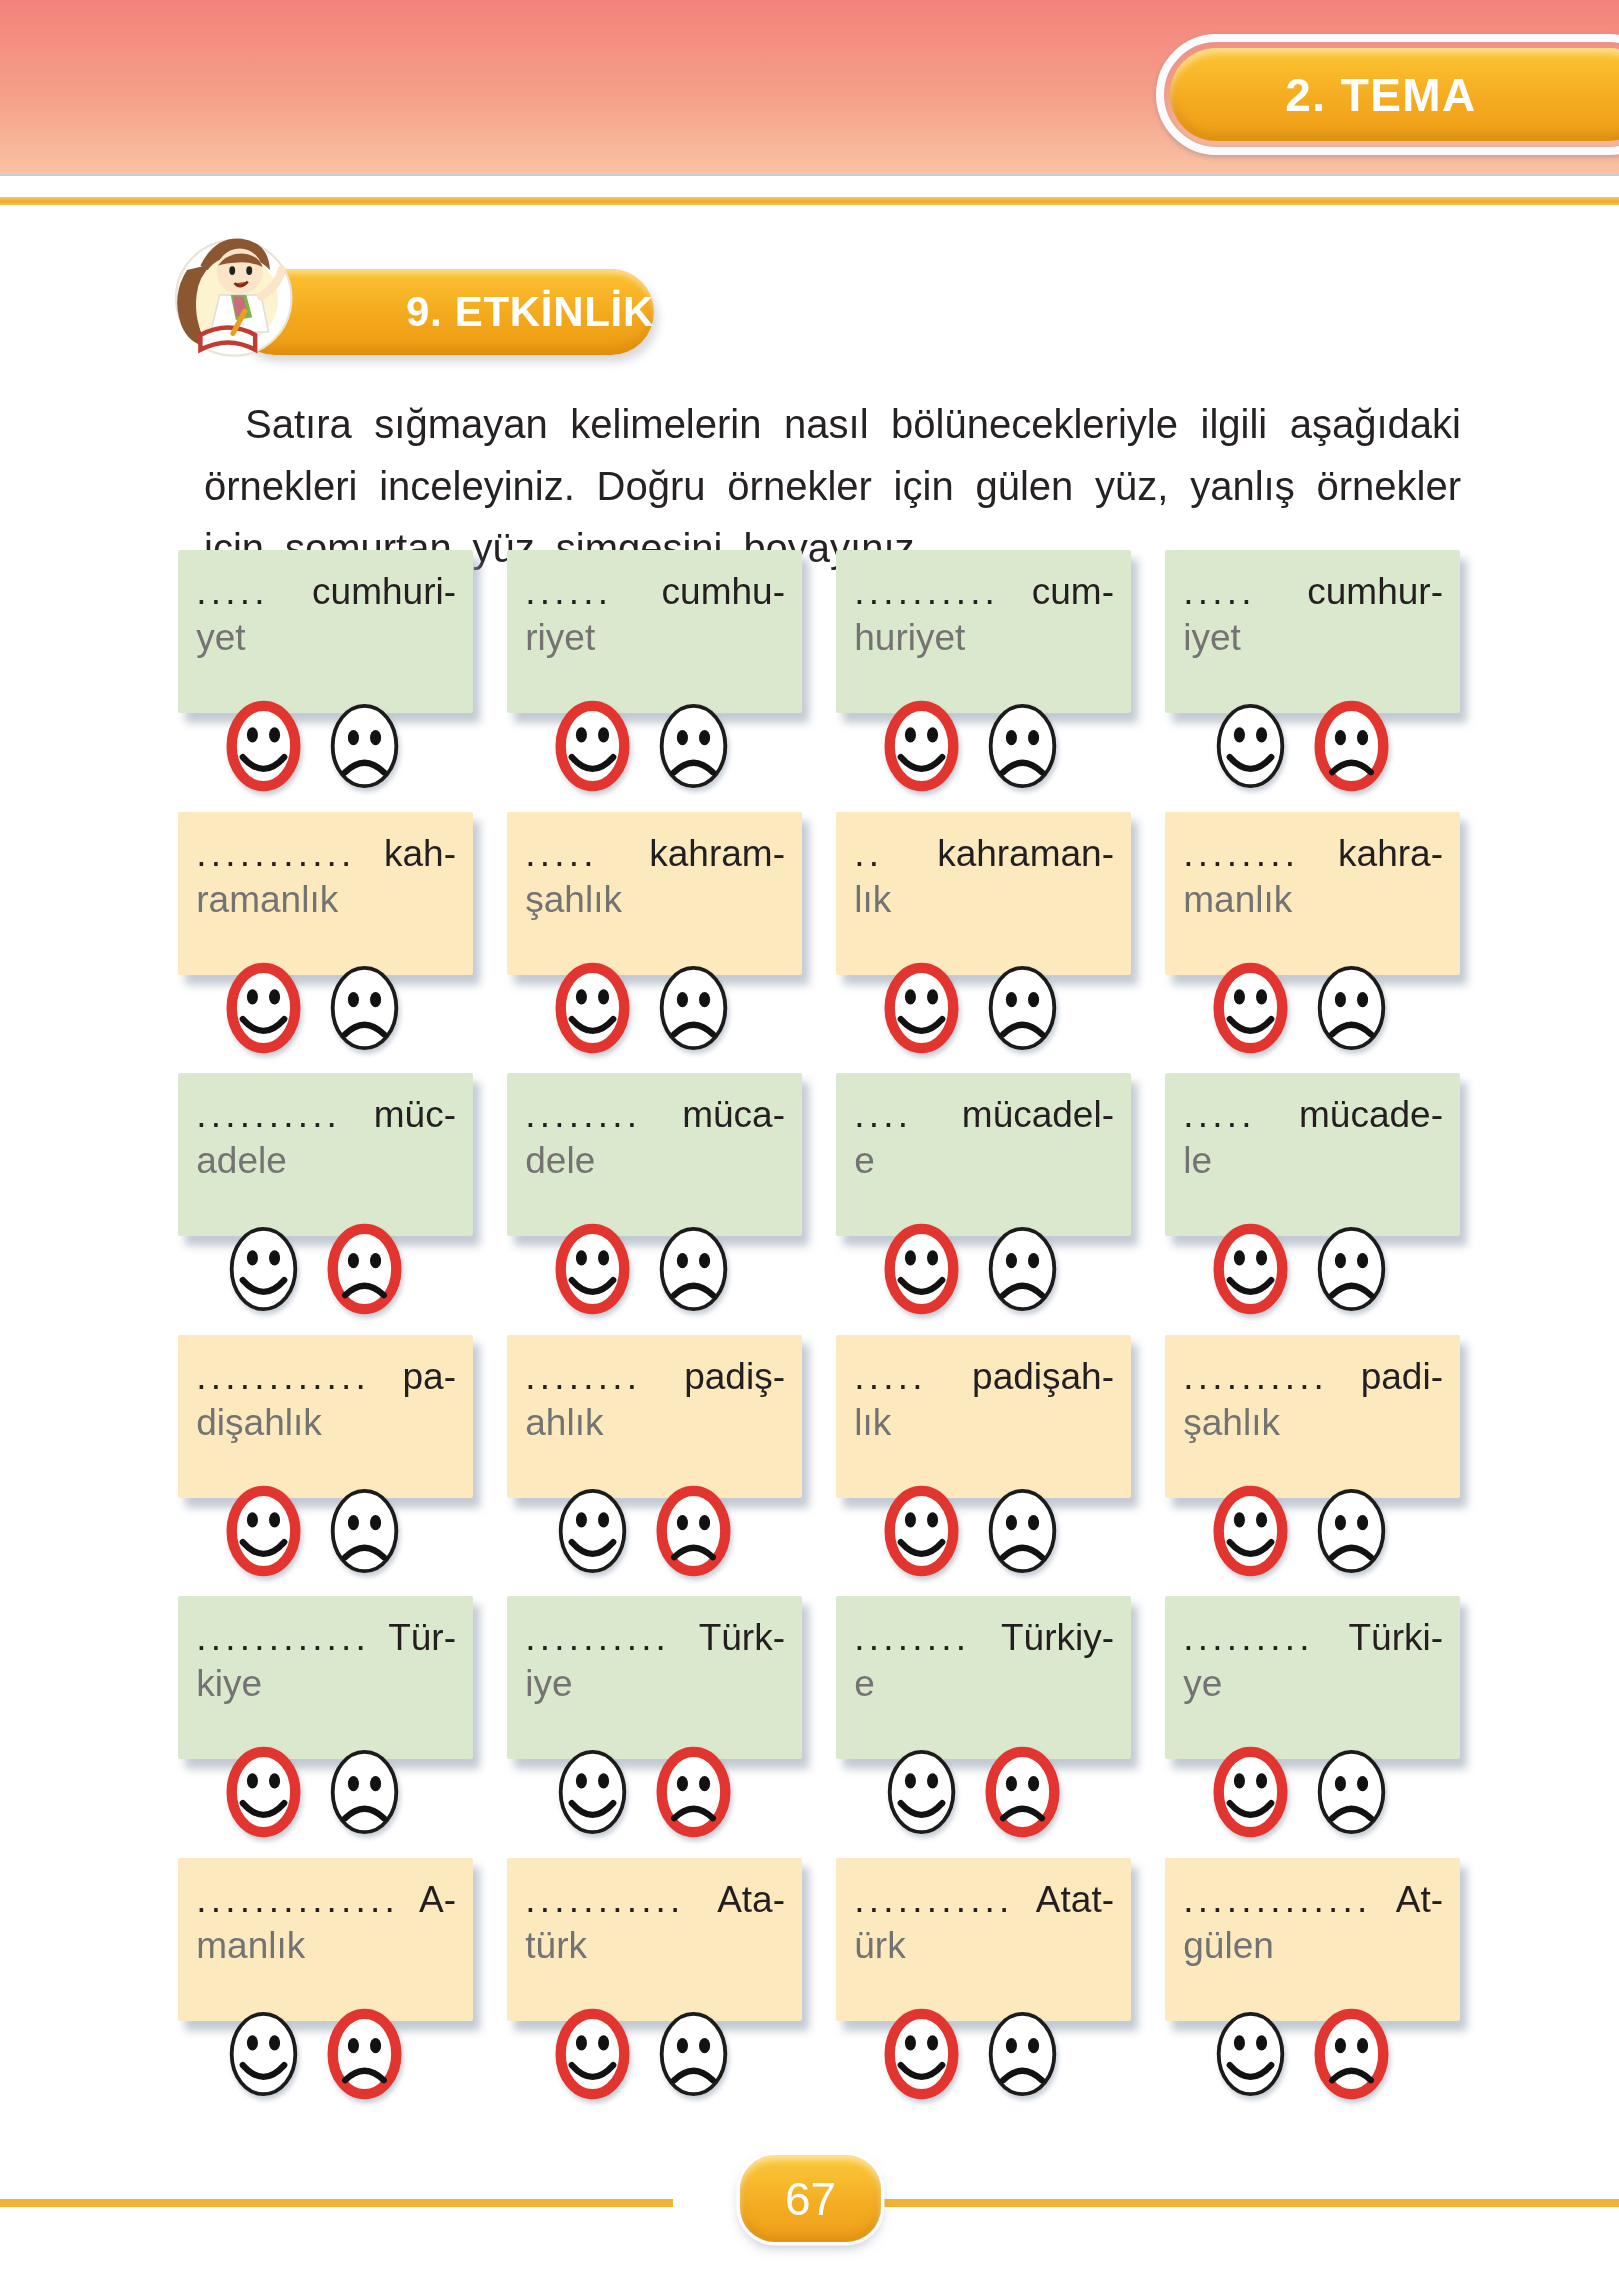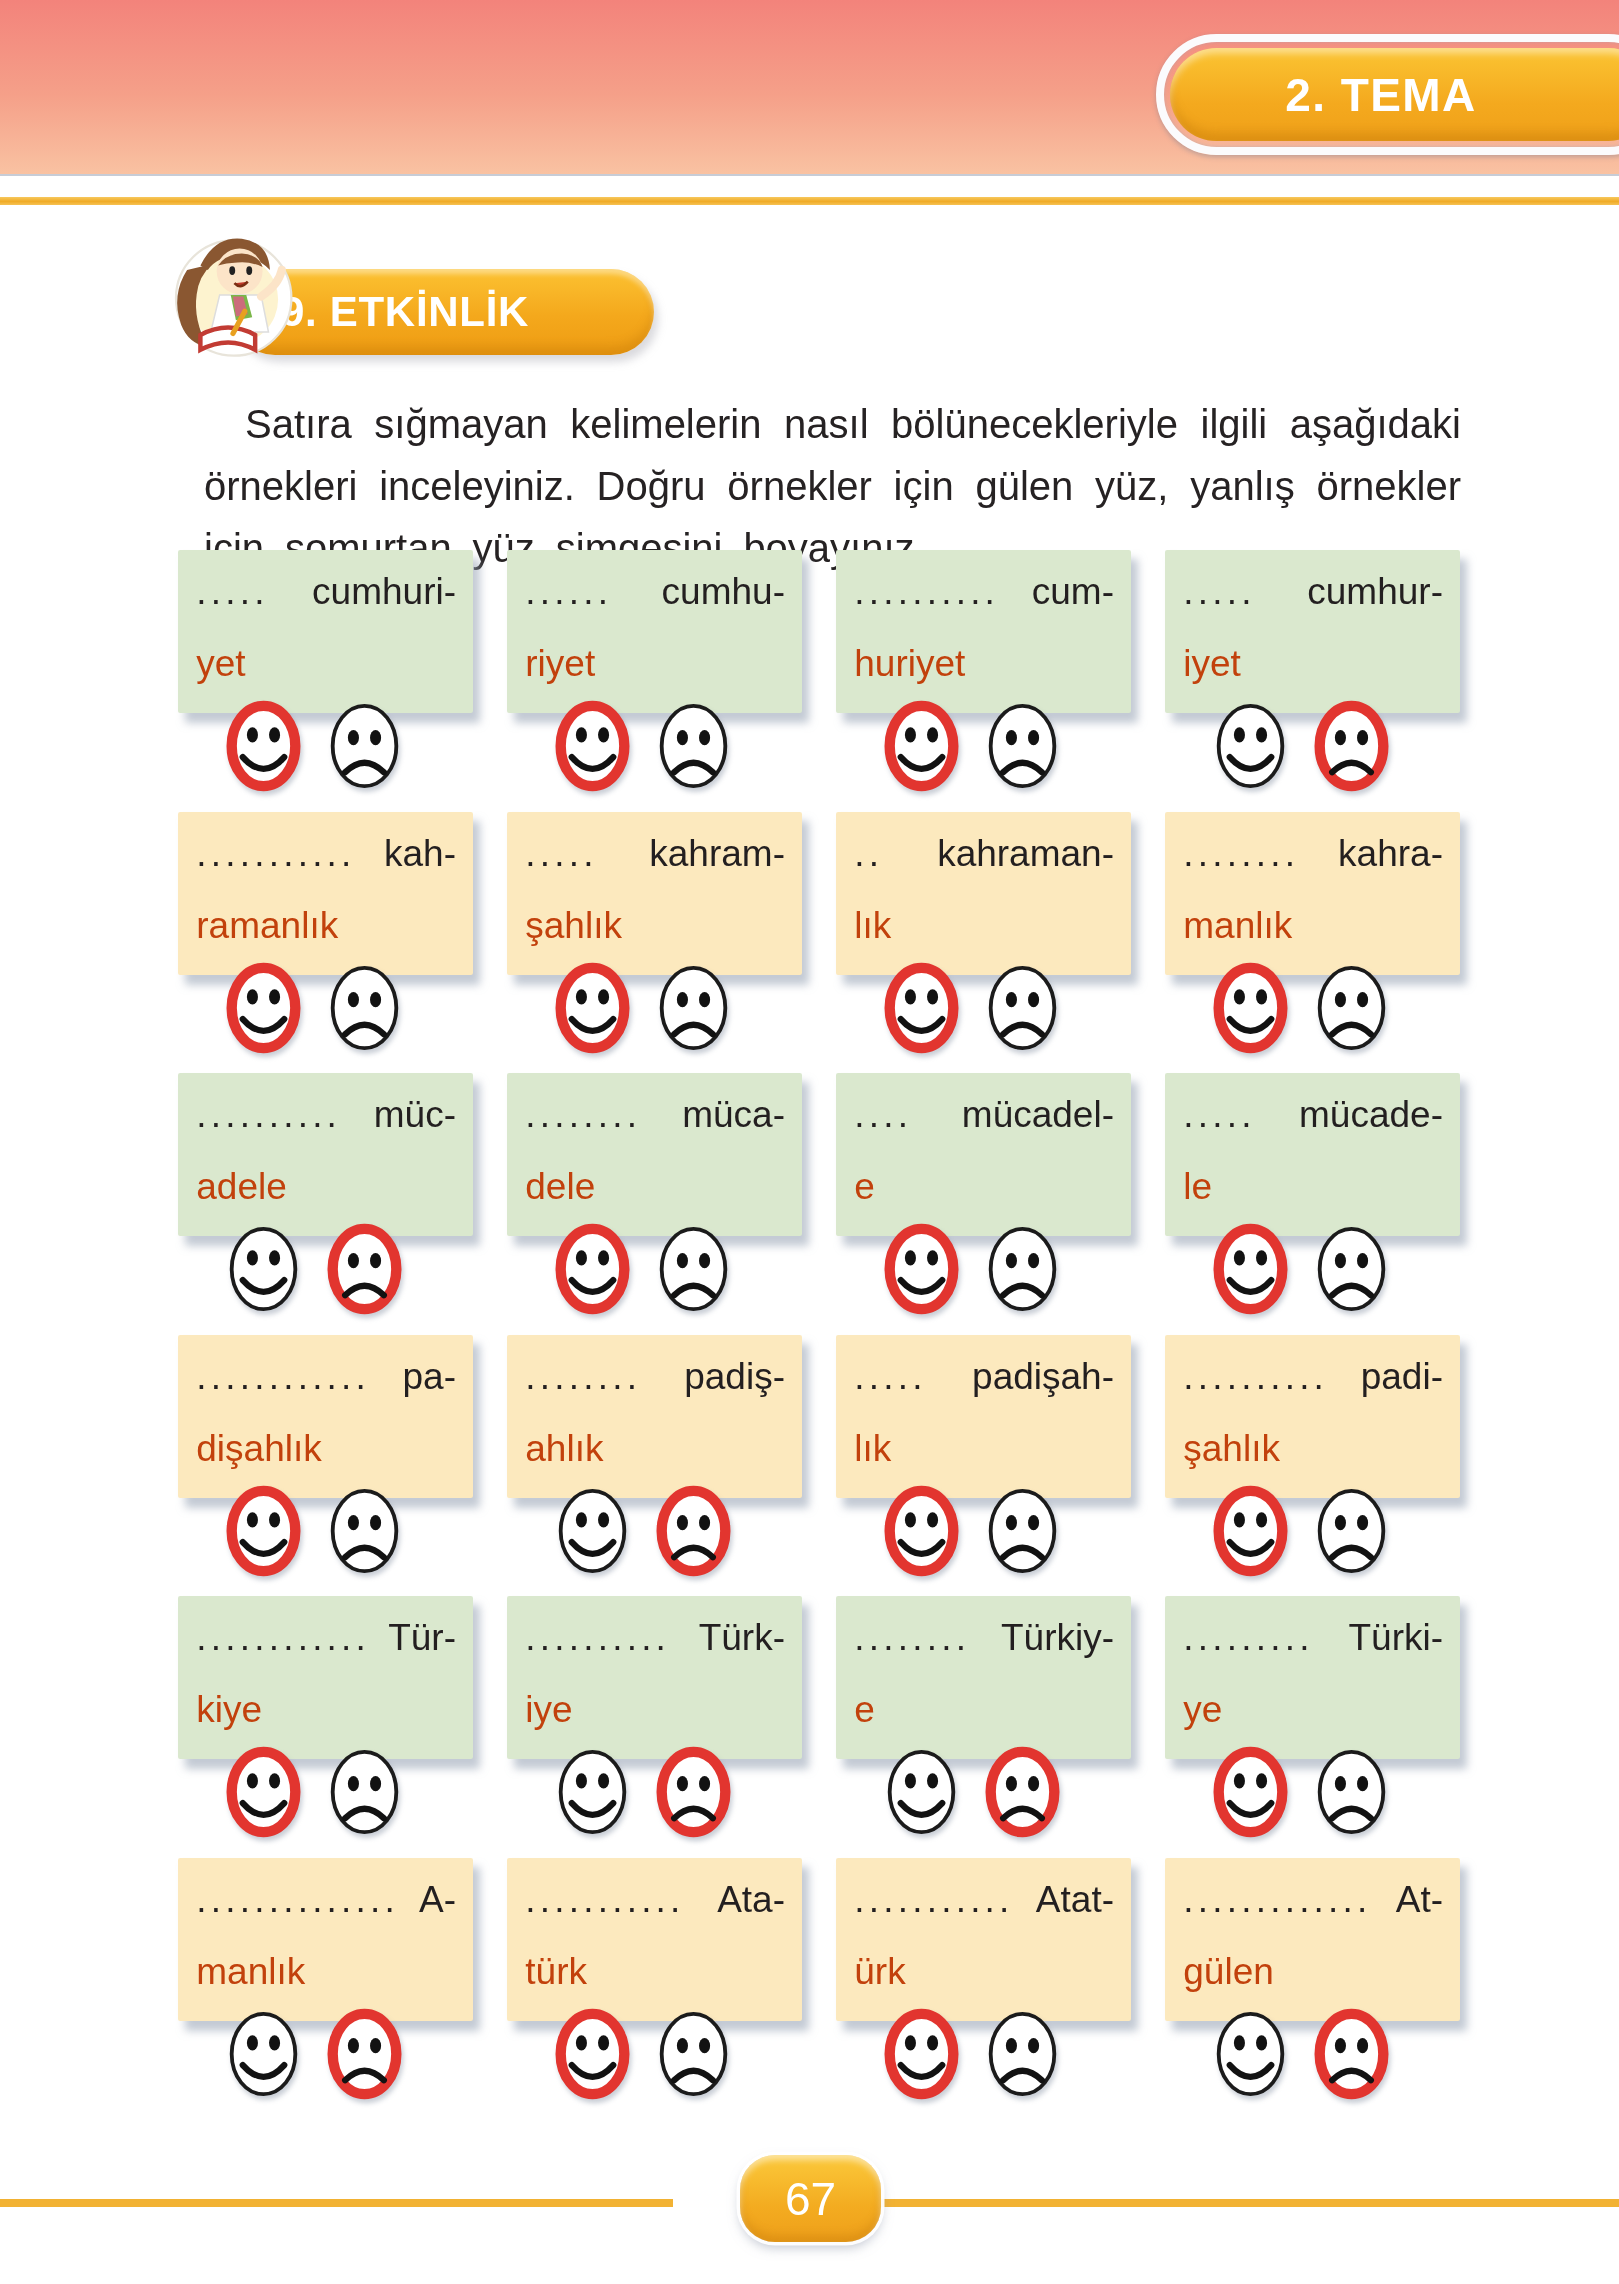--- a/index.html
+++ b/index.html
@@ -41,21 +41,21 @@
 
   
   .activity-row { position:absolute; top:224px; left:156px; width:520px; height:141px; }
   .activity-pill {
     position:absolute; left:76px; top:45px; width:422px; height:86px;
     border-radius:44px;
     background:linear-gradient(180deg,#fcc232 0%, #f4a81c 55%, #ee9c13 100%);
     box-shadow:4.2px 7px 8.4px rgba(150,150,160,.35),
                inset 0 4.9px 5.6px rgba(255,255,255,.4),
                inset 0 -8.4px 9.8px rgba(176,105,0,.25);
-    display:flex; align-items:center; justify-content:flex-start;
+    display:flex; align-items:center; justify-content:flex-end;
   }
   .activity-pill span {
     color:#ffffff; font-weight:bold; font-size:42px; letter-spacing:0.7px;
     padding-left:49px;
   }
   .girl { position:absolute; left:0; top:0; width:148px; height:148px; z-index:2; }
 
   
   .instruction {
     position:absolute; top:353px; left:204px; width:1257px;
@@ -75,21 +75,21 @@
     padding:21px 17px 0 18.3px;
     box-shadow:7px 9.8px 8.4px rgba(146,158,176,.55);
   }
   .card-body.green { background:#dae8ce; }
   .card-body.cream { background:#fce9be; }
   .line1 {
     display:flex; justify-content:space-between; align-items:baseline;
     font-size:37px; color:#231f20; white-space:nowrap;
   }
   .dots { letter-spacing:4.2px; }
-  .line2 { font-size:37px; color:#c2410c; margin-top:30px; }
+  .line2 { font-size:37px; color:#737373; margin-top:4px; }
 
   .faces {
     position:absolute; left:44px; bottom:0;
     display:flex; gap:18.3px; align-items:center;
   }
   svg.face { width:83px; height:100px; overflow:visible;
     filter:drop-shadow(2.8px 4.2px 2.8px rgba(120,132,152,.40)); }
   .face .head  { fill:#ffffff; stroke:#1b1b1b; stroke-width:5.5; }
   .face.marked .head { stroke:#e2352f; stroke-width:15; }
   .face .eye   { fill:#121212; }

